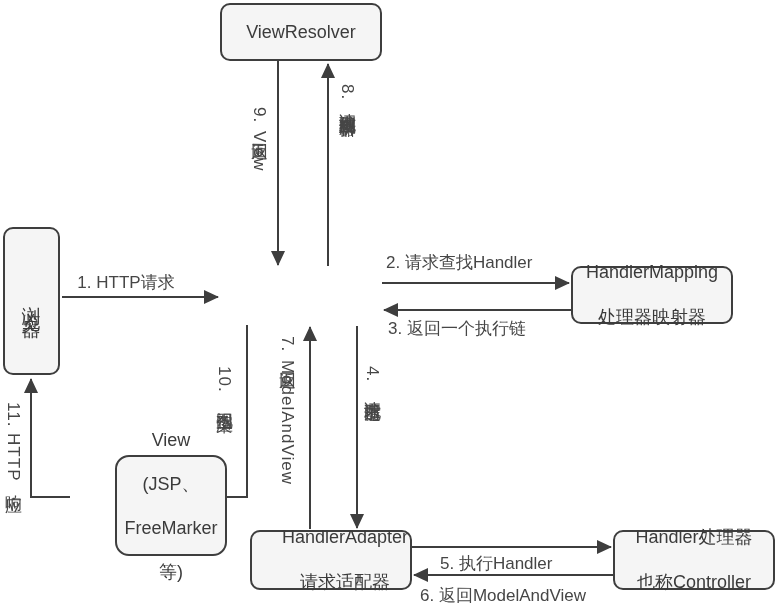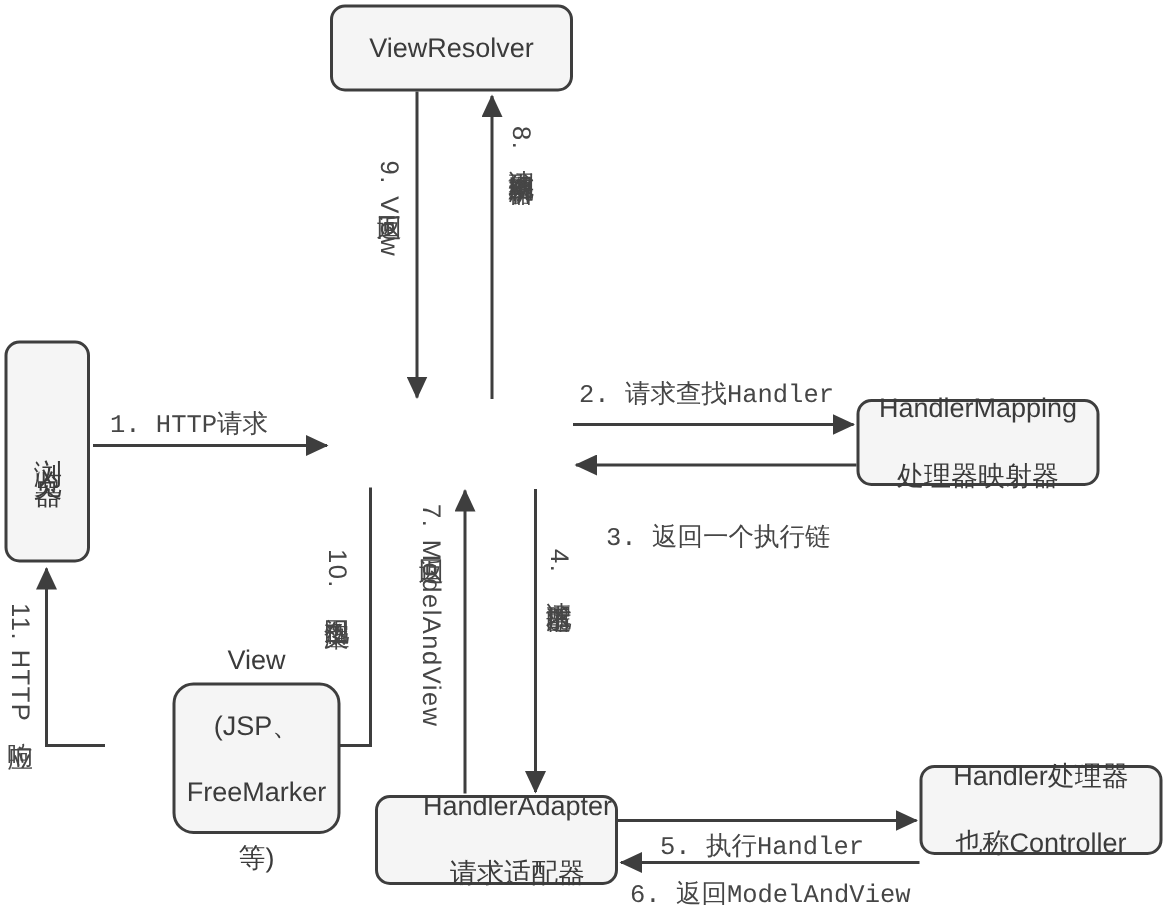--- a/index.html
+++ b/index.html
@@ -32,41 +32,41 @@
     line-height: 25px;
     color: #3b3b3b;
     gap: 20px;
   }
   .node-viewresolver { left: 220px; top: 3px;   width: 162px; height: 58px; }
   .node-browser      { left: 3px;   top: 227px; width: 57px;  height: 148px; }
   .node-dispatcher   { left: 220px; top: 267px; width: 162px; height: 58px; }
   .node-handlermapping { left: 571px; top: 266px; width: 162px; height: 58px; }
   .node-view         { left: 70px;  top: 455px; width: 112px; height: 101px; border-radius: 14px; line-height: 24px; margin-left: 45px; }
   .node-handleradapter { left: 250px; top: 530px; width: 162px; height: 60px; padding-left: 28px; }
-  .node-handler      { left: 613px; top: 510px; width: 162px; height: 60px; }
+  .node-handler      { left: 613px; top: 530px; width: 162px; height: 60px; }
   .vtext {
     writing-mode: vertical-rl;
     letter-spacing: 7px;
     font-size: 19px;
   }
   .elabel {
     position: absolute;
     font-size: 17px;
     color: #464646;
     white-space: nowrap;
   }
-  .hlabel { text-align: center; font-family: Liberation Mono, monospace; }
+  .hlabel { text-align: center; }
   .vlabel {
     writing-mode: vertical-rl;
     letter-spacing: 1px;
     line-height: 22px;
   }
   .e1  { left: 66px;  top: 271px; width: 120px; }
   .e2  { left: 386px; top: 251px; }
-  .e3  { left: 404px; top: 317px; margin-top: 29px; }
+  .e3  { left: 388px; top: 317px; }
   .e5  { left: 440px; top: 520px; margin-top: 32px; }
   .e6  { left: 420px; top: 584px; }
   .e9  { left: 248px; top: 107px; }
   .e8  { left: 336px; top: 84px;  }
   .e10 { left: 213px; top: 366px; }
   .e7  { left: 276px; top: 336px; }
   .e4  { left: 361px; top: 366px; }
   .e11 { left: 2px;   top: 402px; }
 </style>
 </head>

